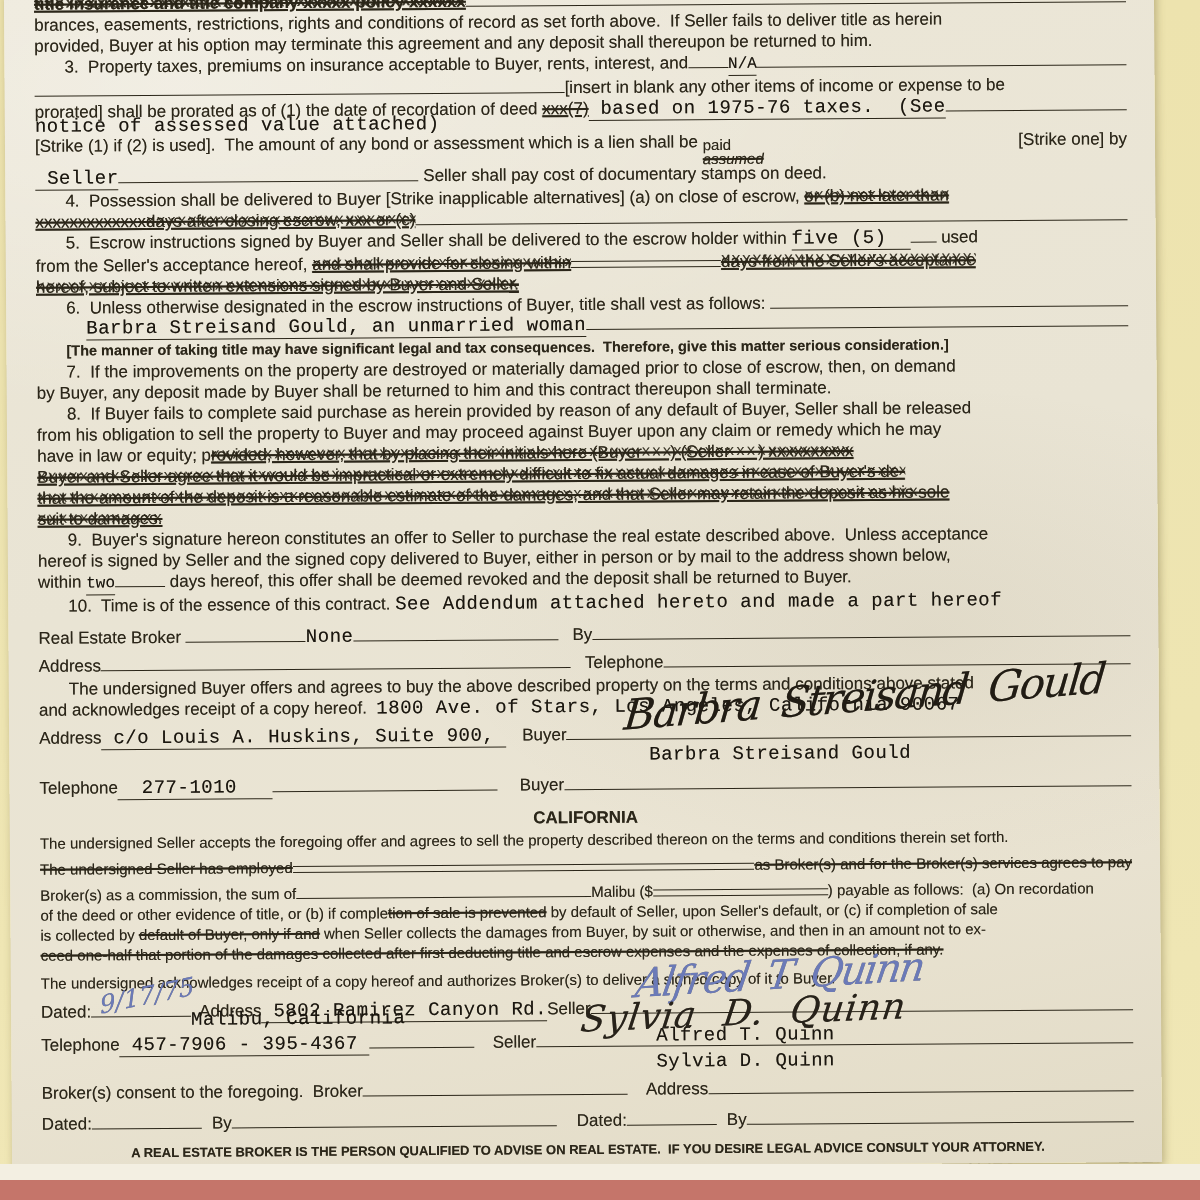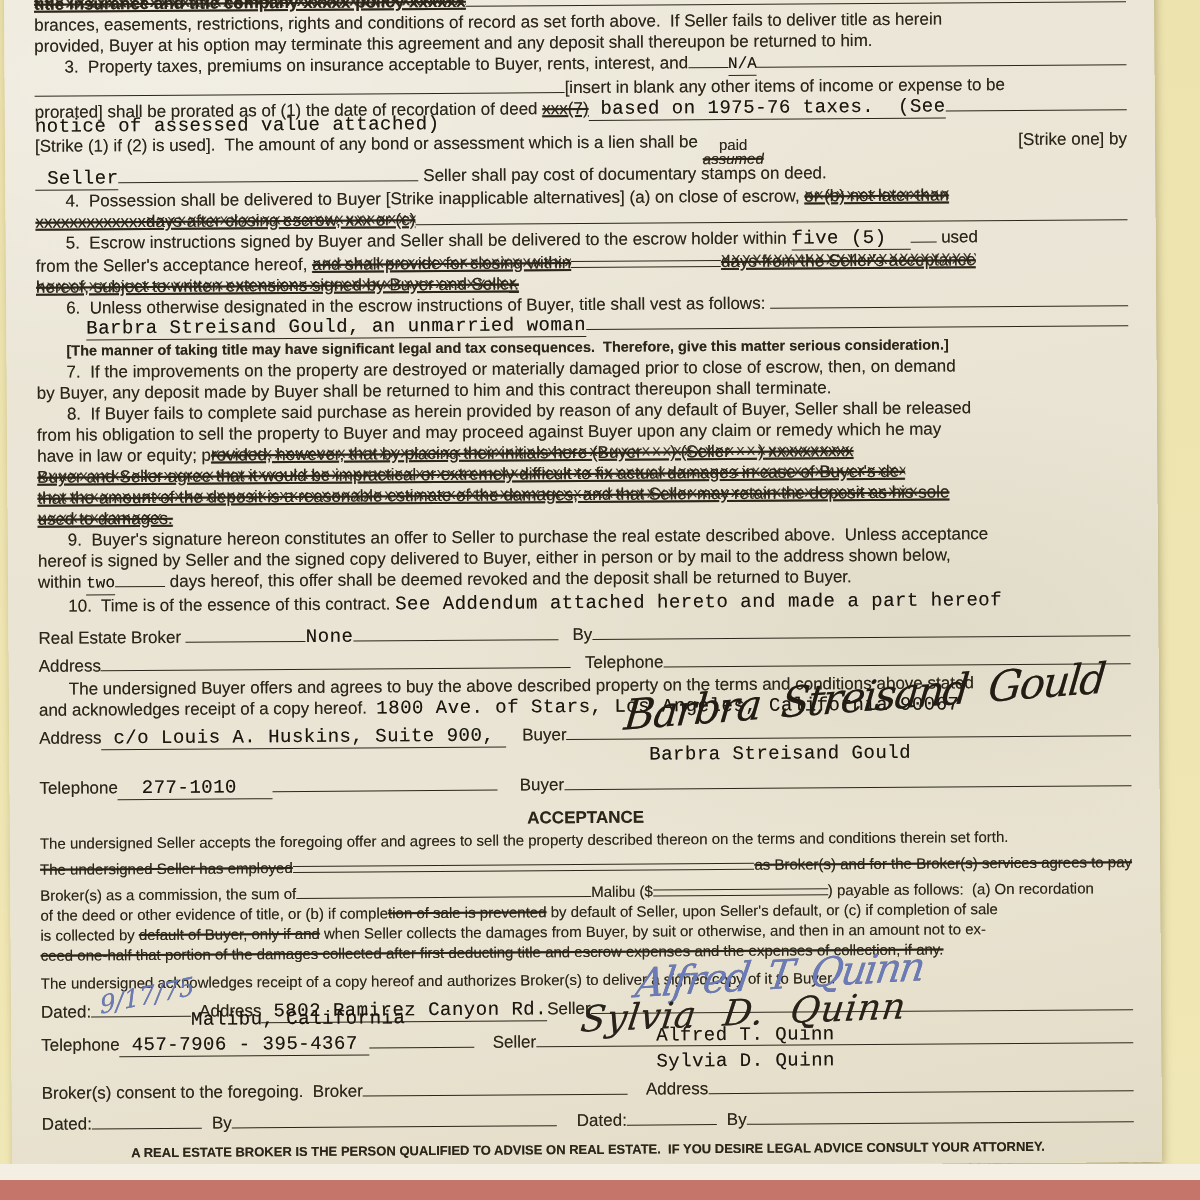--- a/index.html
+++ b/index.html
@@ -42,21 +42,21 @@
   .mt2{margin-top:2px;}.mt6{margin-top:6px;}.mt8{margin-top:8px;}.mt10{margin-top:10px;}
   .up2{margin-top:-2px;}.up4{margin-top:-4px;}.up8{margin-top:-8px;}.up14{margin-top:-14px;}.up16{margin-top:-16px;}
   .strike{text-decoration:line-through;text-decoration-thickness:1.8px;}
   .xstrike{text-decoration:underline line-through;text-decoration-thickness:1.5px;}
   .xover{position:relative;display:inline-block;}
   .xover::after{
     content:attr(data-x);position:absolute;left:0;top:0;max-width:100%;overflow:hidden;
     font-family:"Liberation Mono",monospace;font-size:15px;letter-spacing:1.5px;
     color:var(--ink,#2b2619);opacity:.9;white-space:nowrap;text-decoration:none;
   }
-  .stack{display:inline-flex;flex-direction:column;align-items:center;line-height:14px;
+  .stack{display:inline-flex;flex-direction:column;align-items:flex-start;line-height:14px;
          font-size:15px;transform:translateY(3px);}
   .stack .stack-bot{text-decoration:line-through;text-decoration-thickness:1.6px;font-style:italic;}
   .sig{font-family:"DejaVu Serif",serif;font-style:italic;letter-spacing:-2px;white-space:nowrap;}
   .sig-abs{position:absolute;z-index:3;}
   .sig-barbra{left:585px;top:-36px;font-size:42px;color:#211c14;transform:rotate(-4deg) skewX(-10deg);word-spacing:10px;}
   .sig-alfred{left:595px;top:-32px;font-size:40px;color:var(--pen_blue,#6b7ab8);transform:rotate(-3deg) skewX(-12deg);word-spacing:8px;}
   .sig-sylvia{left:540px;top:-28px;font-size:36px;color:#27221a;transform:rotate(-2deg) skewX(-10deg);word-spacing:14px;letter-spacing:1px;}
   .sig-date{position:absolute;left:58px;top:-16px;font-size:25px;color:var(--pen_blue,#6b7ab8);transform:rotate(-11deg) skewX(-8deg);letter-spacing:0;}
 </style>
 </head>
@@ -156,21 +156,21 @@
         <span class="sg ">have in law or equity; p</span>
         <span class="sg xstrike xover" data-x="xxxxxxxxxxxxxxxxxxxxxxxxxxxxxxxxxxxxxxxxxxxxxxxxxxxxxxxxxxxxxxxxxxxxxx">rovided, however, that by placing their initials here (Buyer      ) (Seller      ) xxxxxxxxxx</span>
       </div>
       <div class="ln ">
         <span class="sg xstrike xover" data-x="xxxxxxxxxxxxxxxxxxxxxxxxxxxxxxxxxxxxxxxxxxxxxxxxxxxxxxxxxxxxxxxxxxxxxxxxxxxxxxxxxxx">Buyer and Seller agree that it would be impractical or extremely difficult to fix actual damages in case of Buyer's de-</span>
       </div>
       <div class="ln ">
         <span class="sg xstrike xover" data-x="xxxxxxxxxxxxxxxxxxxxxxxxxxxxxxxxxxxxxxxxxxxxxxxxxxxxxxxxxxxxxxxxxxxxxxxxxxxxxxxxxxxx">that the amount of the deposit is a reasonable estimate of the damages, and that Seller may retain the deposit as his sole</span>
       </div>
       <div class="ln ">
-        <span class="sg xstrike xover" data-x="xxxxxxxxxxxx">used to damages.</span>
+        <span class="sg xstrike xover" data-x="xxxxxxxxxxxx">suit to damages.</span>
       </div>
       <div class="ln ind">
         <span class="sg ">9.  Buyer's signature hereon constitutes an offer to Seller to purchase the real estate described above.  Unless acceptance</span>
       </div>
       <div class="ln ">
         <span class="sg ">hereof is signed by Seller and the signed copy delivered to Buyer, either in person or by mail to the address shown below,</span>
       </div>
       <div class="ln ">
         <span class="sg ">within </span>
         <span class="sg typed lg ul">two</span>
@@ -218,21 +218,21 @@
       </div>
       <div class="ln mt8">
         <span class="sg ">Telephone</span>
         <span class="sg typed xl ul">  277-1010   </span>
         <span class="sg blank" style="min-width: 225px;"></span>
         <span class="sg sp" style="min-width: 22px;"></span>
         <span class="sg ">Buyer</span>
         <span class="sg blank fill"></span>
       </div>
       <div class="ln center mt10">
-        <span class="sg bold">ACCEPTANCE</span>
+        <span class="sg bold">CALIFORNIA</span>
       </div>
       <div class="ln small mt2">
         <span class="sg ">The undersigned Seller accepts the foregoing offer and agrees to sell the property described thereon on the terms and conditions therein set forth.</span>
       </div>
       <div class="ln small mt6">
         <span class="sg strike">The undersigned Seller has employed</span>
         <span class="sg blank fill strike"></span>
         <span class="sg strike">as Broker(s) and for the Broker(s) services agrees to pay</span>
       </div>
       <div class="ln small mt6">

